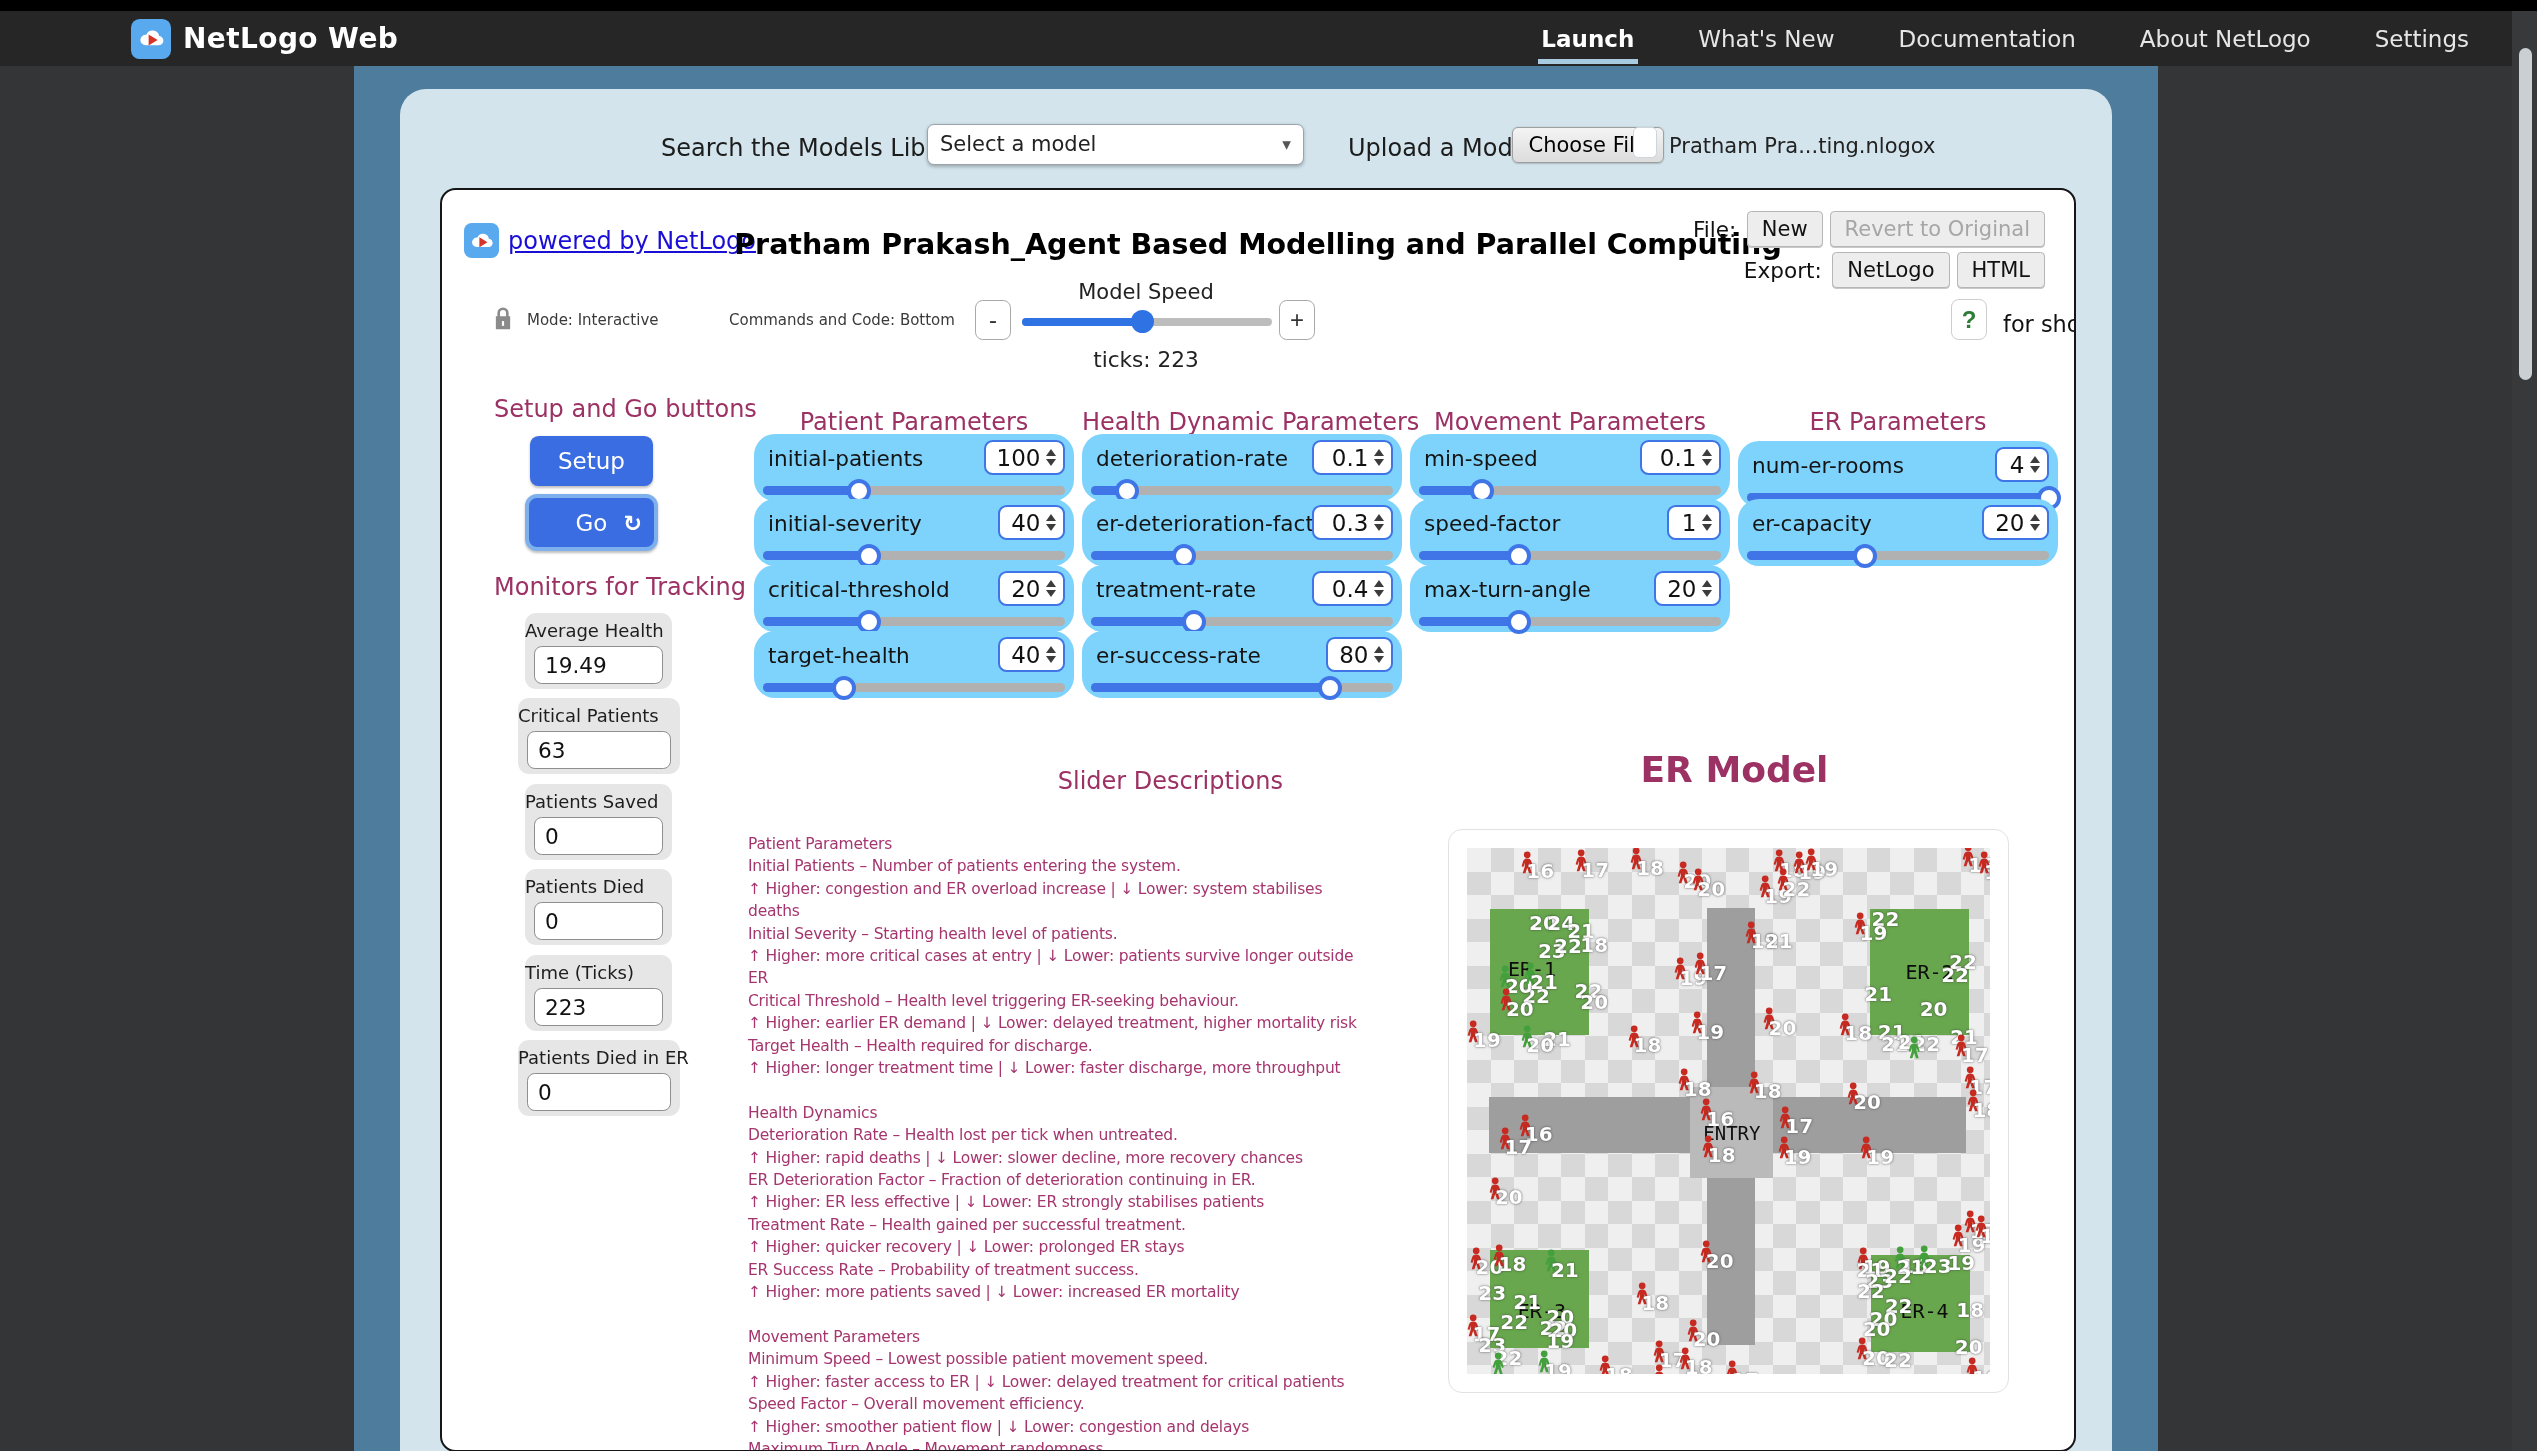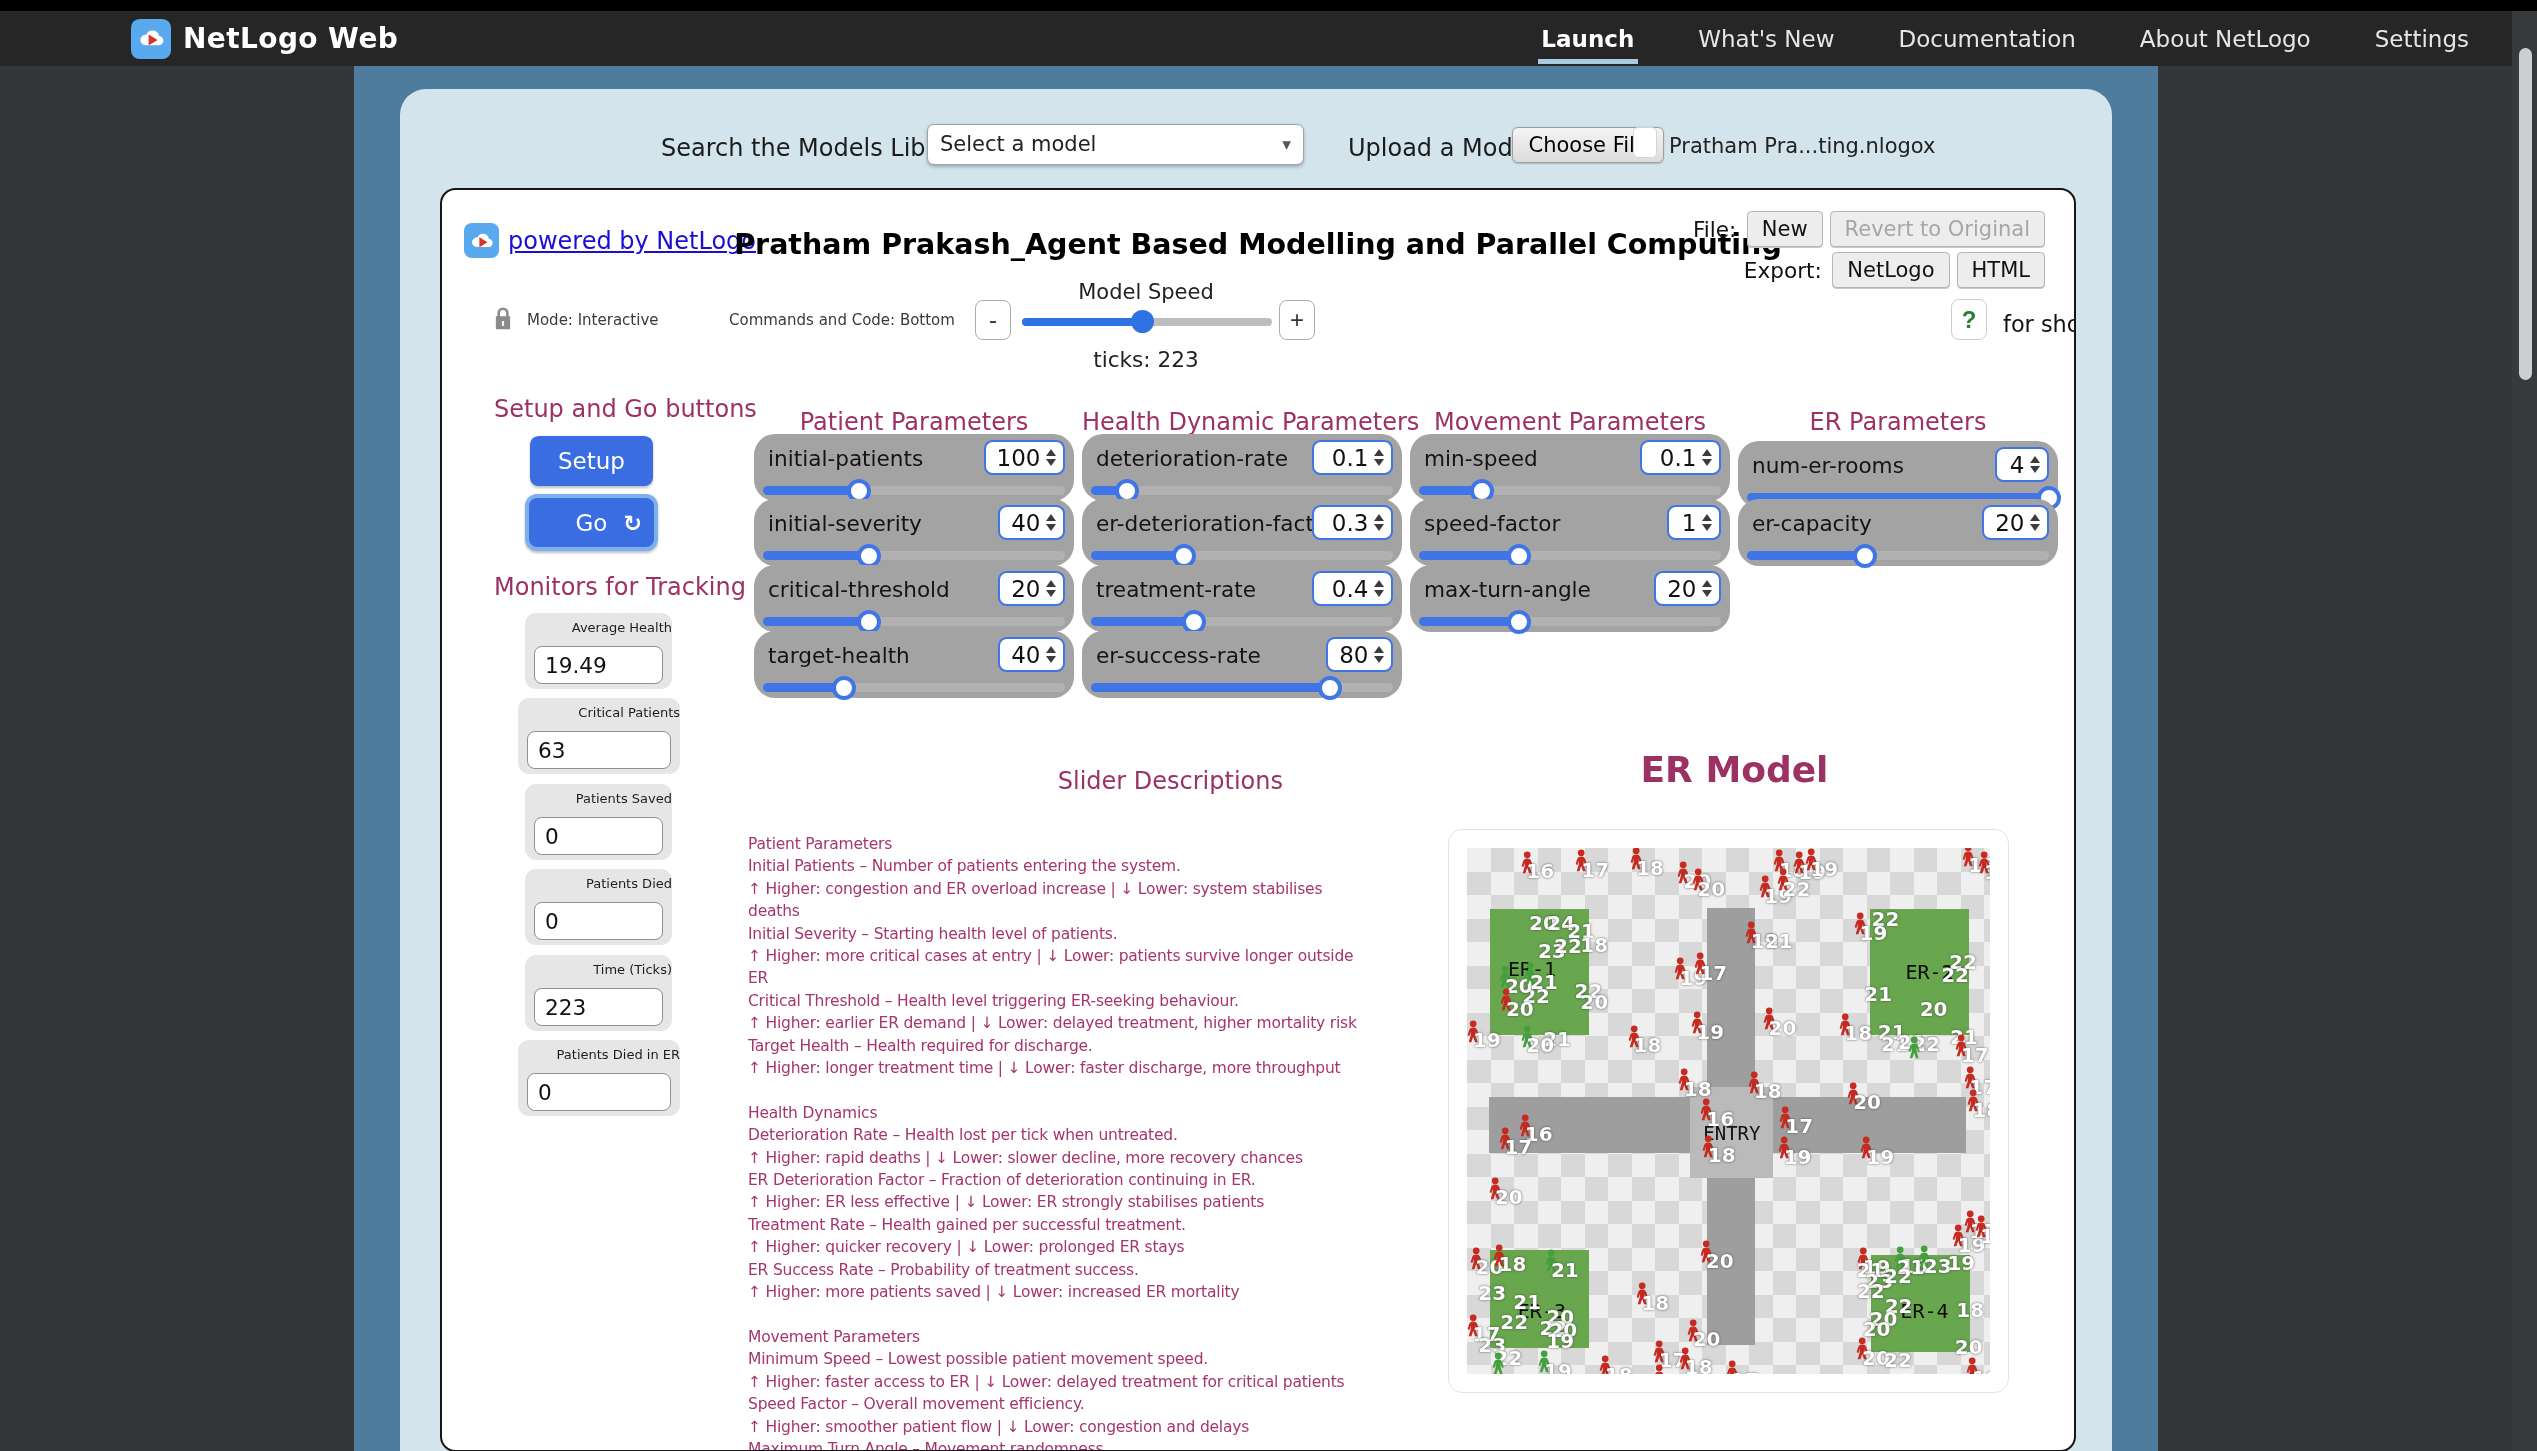--- a/index.html
+++ b/index.html
@@ -59,27 +59,27 @@
   
   .mhead{position:absolute;font-size:24px;color:#9c3164;white-space:nowrap;}
 
   
   .bigbtn{position:absolute;left:88px;width:123px;height:50px;background:#3a6ce2;border:none;border-radius:8.6px;color:#fff;font-size:23px;font-family:inherit;cursor:pointer;box-shadow:0 1.7px 2.6px rgba(0,0,0,.25);}
   .gobtn{left:83px;width:133px;height:57px;border:4.3px solid #7fb0ee;border-radius:12px;box-sizing:border-box;display:flex;align-items:center;justify-content:center;gap:0;position:relative;}
   .gobtn .fe{position:absolute;right:12px;font-size:22.4px;font-weight:700;}
 
   
   .monitor{position:absolute;background:#e6e6e6;border-radius:11.2px;}
-  .monitor .mlabel{position:absolute;left:0;right:0;top:7px;text-align:right;font-size:13px;color:#1d1d1d;white-space:nowrap;}
+  .monitor .mlabel{position:absolute;left:0;right:0;top:7px;text-align:left;font-size:18px;color:#1d1d1d;white-space:nowrap;}
   .monitor .mval{position:absolute;left:8.6px;right:8.6px;top:33px;height:36px;background:#fff;border:1.5px solid #8f8f8f;border-radius:7.8px;display:flex;align-items:center;padding-left:10.4px;font-size:21.6px;color:#111;}
 
   
   .pcol{position:absolute;width:320px;}
   .pcol .phead{position:absolute;left:0;width:100%;text-align:center;top:0;font-size:24px;color:#9c3164;white-space:nowrap;}
-  .scard{position:absolute;left:0;width:320px;height:67px;background:#a3a3a3;border-radius:21px;}
+  .scard{position:absolute;left:0;width:320px;height:67px;background:#7dd3fc;border-radius:21px;}
   .scard .slabel{position:absolute;left:14px;top:12px;font-size:21.6px;color:#141414;white-space:nowrap;}
   .numbox{position:absolute;right:8.6px;top:6px;height:35px;background:#fff;border:2.2px solid #3f75e6;border-radius:8.6px;display:flex;align-items:center;justify-content:flex-end;padding:0 7px;box-sizing:border-box;}
   .numbox .nval{font-size:23px;color:#111;}
   .spin{display:flex;flex-direction:column;gap:3.5px;margin-left:6px;}
   .spin i{width:0;height:0;border-left:5.2px solid transparent;border-right:5.2px solid transparent;display:block;}
   .spin .up{border-bottom:7px solid #3c3c3c;}
   .spin .dn{border-top:7px solid #3c3c3c;}
   .strack{position:absolute;left:8.6px;right:8.6px;bottom:6px;height:8.6px;border-radius:4.3px;background:#b1b1b1;}
   .sfill{position:absolute;left:0;top:0;height:8.6px;border-radius:4.3px;background:#3f75e6;}
   .sthumb{position:absolute;top:-7.8px;width:24px;height:24px;box-sizing:border-box;border-radius:50%;background:#fff;border:4.3px solid #3f75e6;cursor:pointer;}

